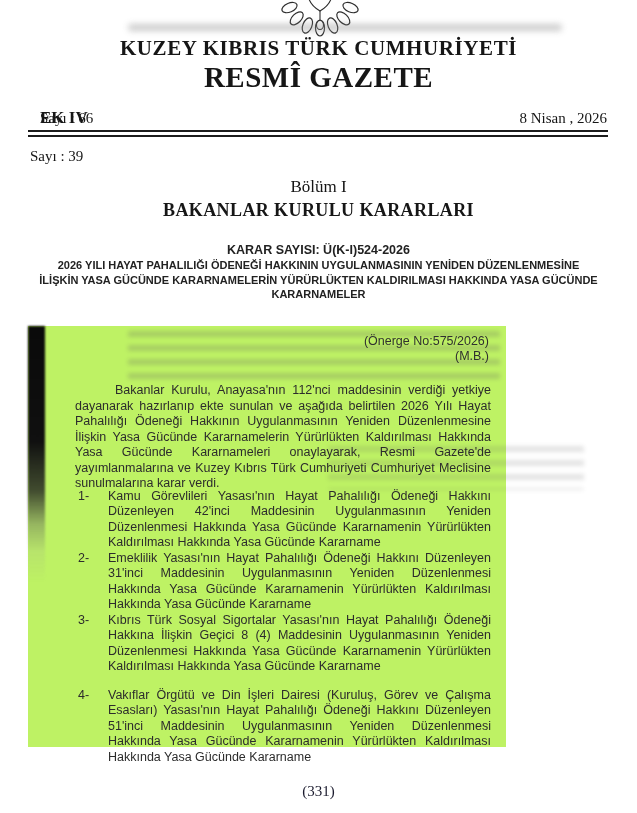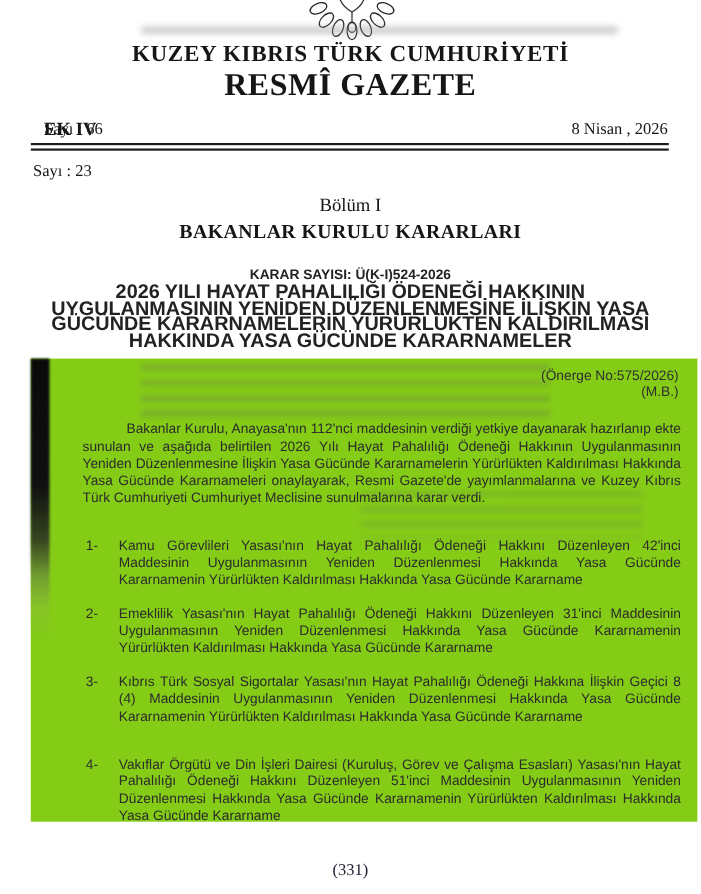--- a/index.html
+++ b/index.html
@@ -30,26 +30,26 @@
     border-top:2px solid #1c1c1c;border-bottom:2px solid #1c1c1c;
   }
   .issue2{position:absolute;top:148px;left:30px;font-size:15px;}
   
   .part{position:absolute;top:177px;left:0;right:0;text-align:center;font-weight:normal;font-size:17px;}
   .part-title{position:absolute;top:200px;left:0;right:0;text-align:center;font-weight:bold;font-size:18px;letter-spacing:.4px;}
   .sans{font-family:"Liberation Sans",sans-serif;}
   .decision-no{position:absolute;top:243px;left:0;right:0;text-align:center;font-weight:bold;font-size:12.5px;color:#222;}
   .decision-title{
     position:absolute;top:258px;left:38px;right:38px;text-align:center;
-    font-weight:bold;font-size:18px;line-height:14.6px;color:#222;
+    font-weight:bold;font-size:11px;line-height:14.6px;color:#222;
   }
   
   .scan{
-    position:absolute;top:326px;left:28px;width:606px;height:421px;
-    background:#84cc16;color:#2e2e2e;
+    position:absolute;top:326px;left:28px;width:478px;height:421px;
+    background:#bef264;color:#2e2e2e;
   }
   .dark-band{
     position:absolute;left:0;top:0;width:17px;height:275px;
     background:linear-gradient(to bottom,
       #0a0a0a 0%,#101010 42%,rgba(35,35,35,.8) 60%,
       rgba(90,90,90,.4) 72%,rgba(150,150,150,.15) 82%,rgba(0,0,0,0) 93%);
     filter:blur(1.2px);
   }
   .ghost{
     position:absolute;filter:blur(2.2px);opacity:.32;border-radius:2px;
@@ -105,21 +105,21 @@
   <div class="gazette">RESMÎ GAZETE</div>
 
   <div class="meta-row">
     <span class="meta-left">Sayı : 66</span>
     <span class="meta-center">EK IV</span>
     <span class="meta-right">8 Nisan , 2026</span>
   </div>
 
   <div class="double-rule"></div>
 
-  <div class="issue2">Sayı : 23</div>
+  <div class="issue2">Sayı : 39</div>
 
   <div class="part">Bölüm I</div>
   <div class="part-title">BAKANLAR KURULU KARARLARI</div>
 
   <div class="decision-no sans">KARAR SAYISI: Ü(K-I)524-2026</div>
   <div class="decision-title sans">2026 YILI HAYAT PAHALILIĞI ÖDENEĞİ HAKKININ UYGULANMASININ YENİDEN DÜZENLENMESİNE İLİŞKİN YASA GÜCÜNDE KARARNAMELERİN YÜRÜRLÜKTEN KALDIRILMASI HAKKINDA YASA GÜCÜNDE KARARNAMELER</div>
 
   <div class="scan sans">
     <div class="dark-band"></div>
     <div class="ghost ghost-1"></div>

